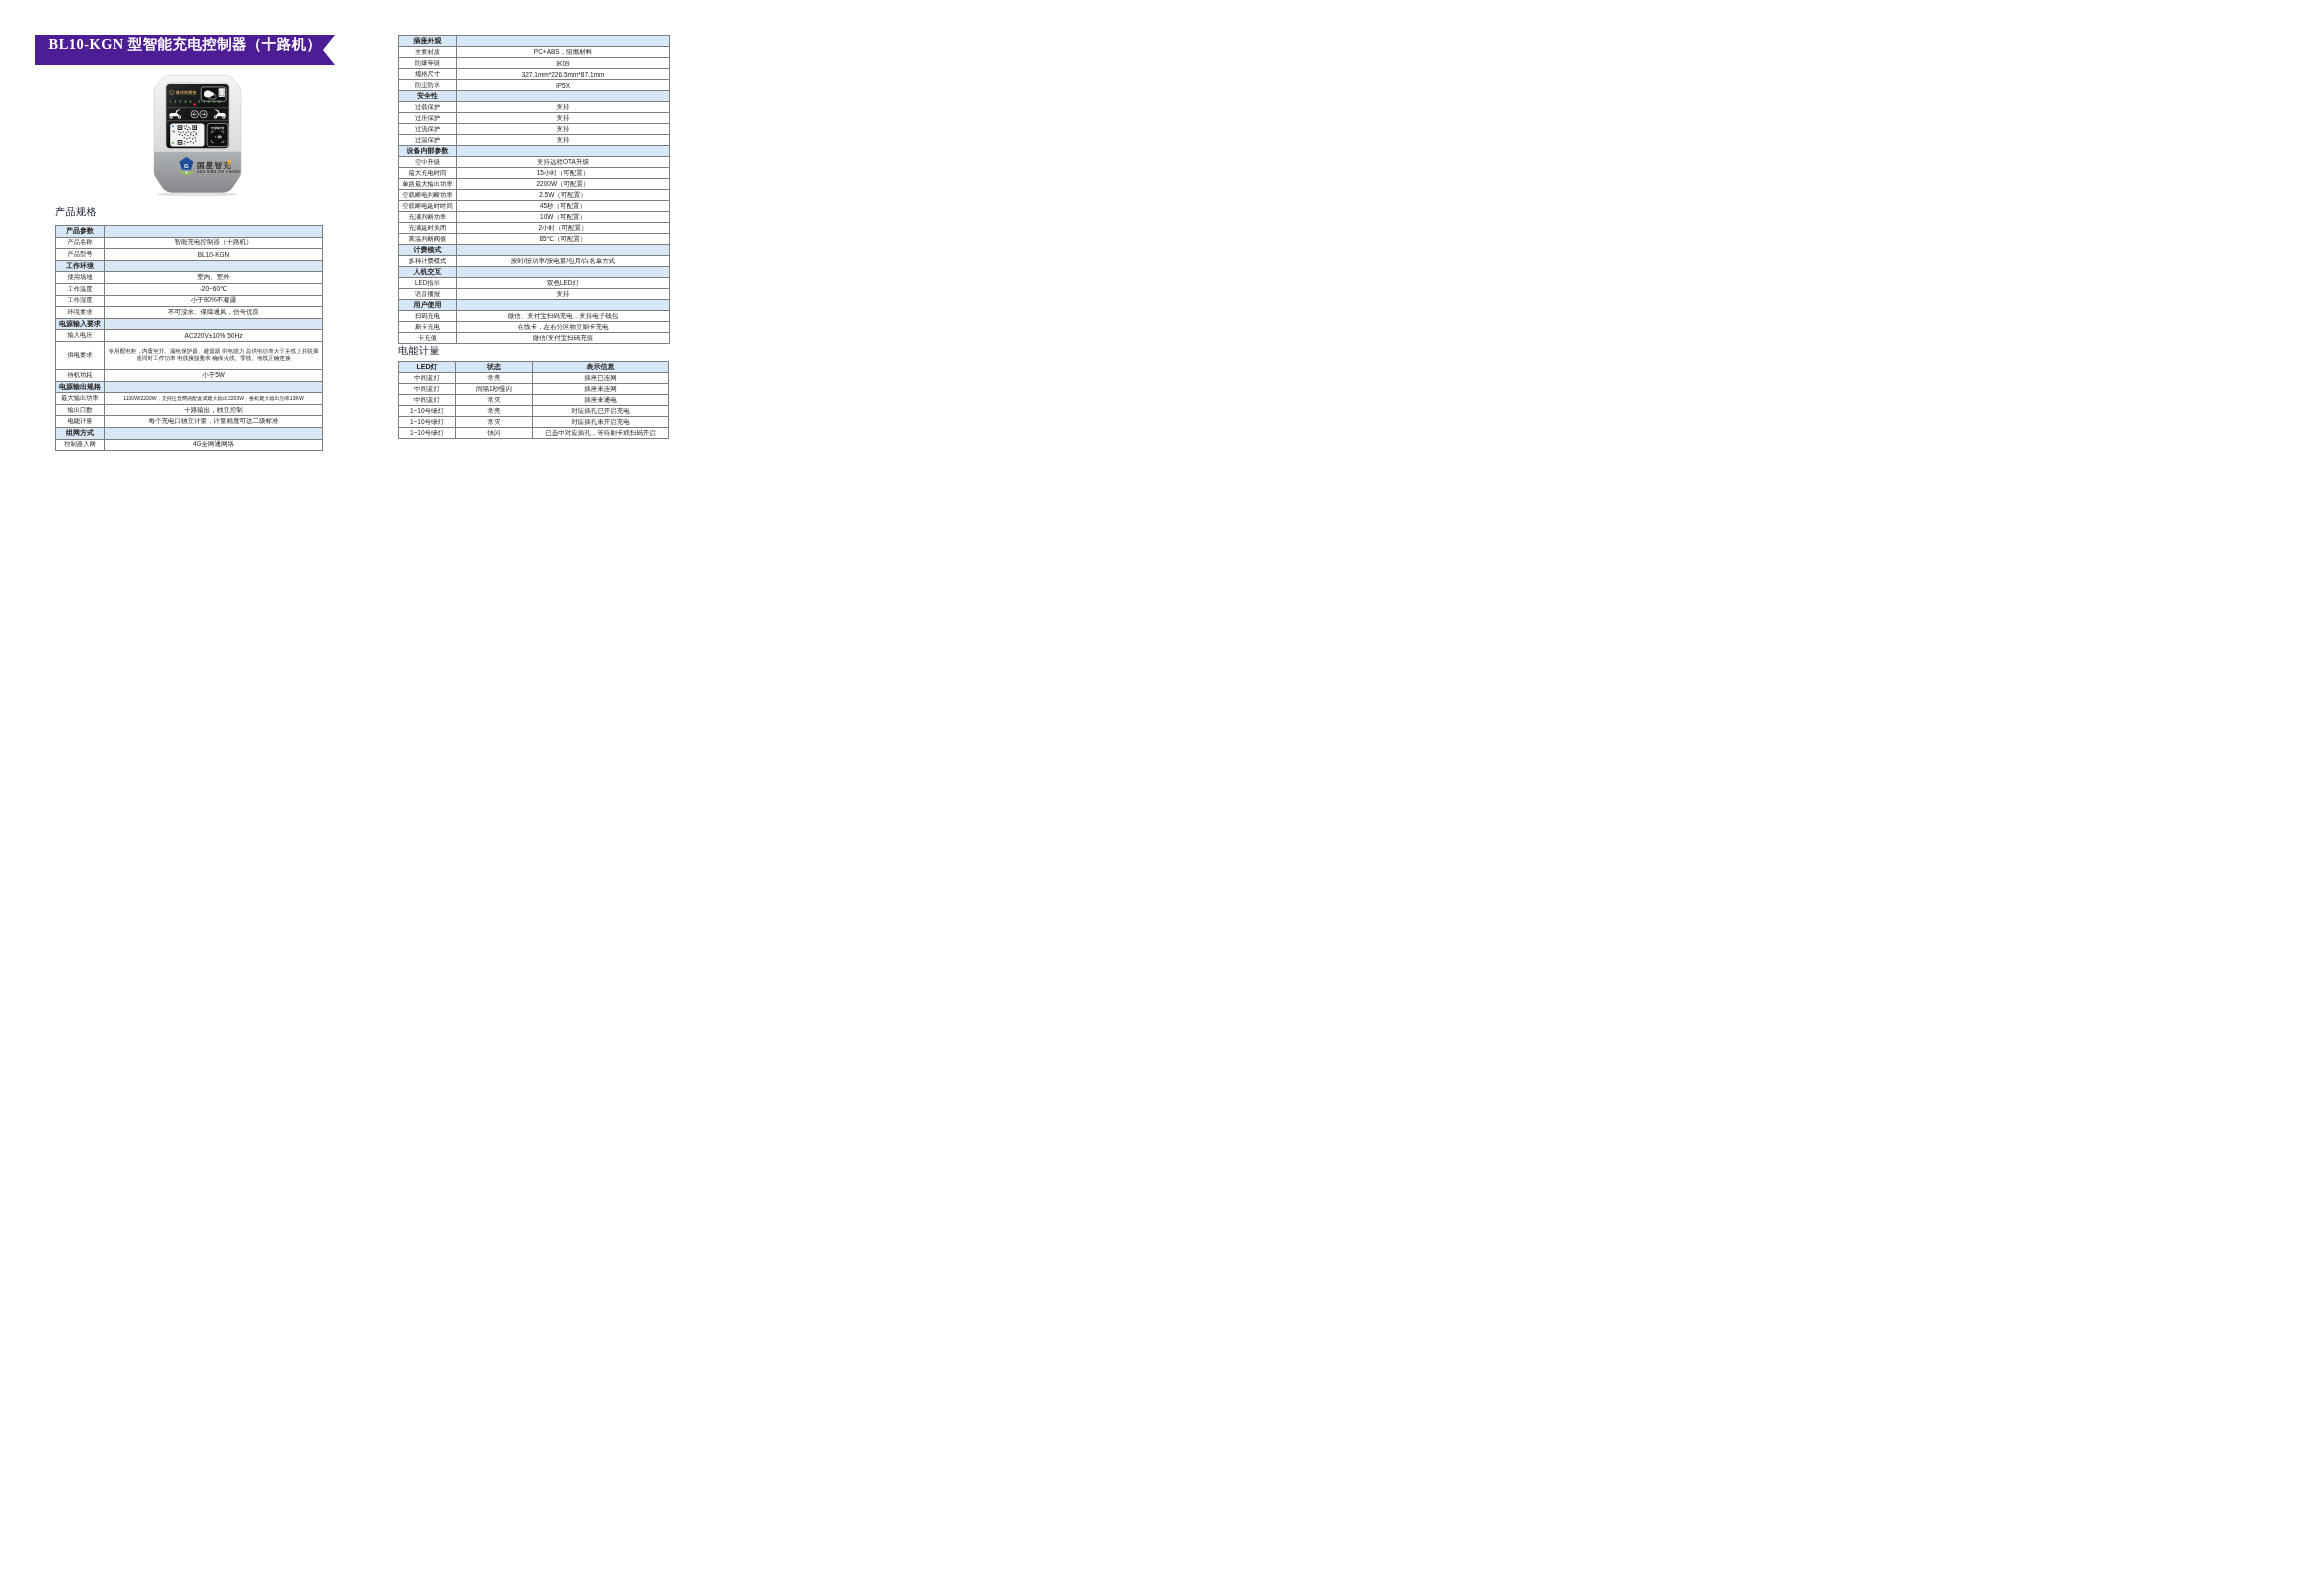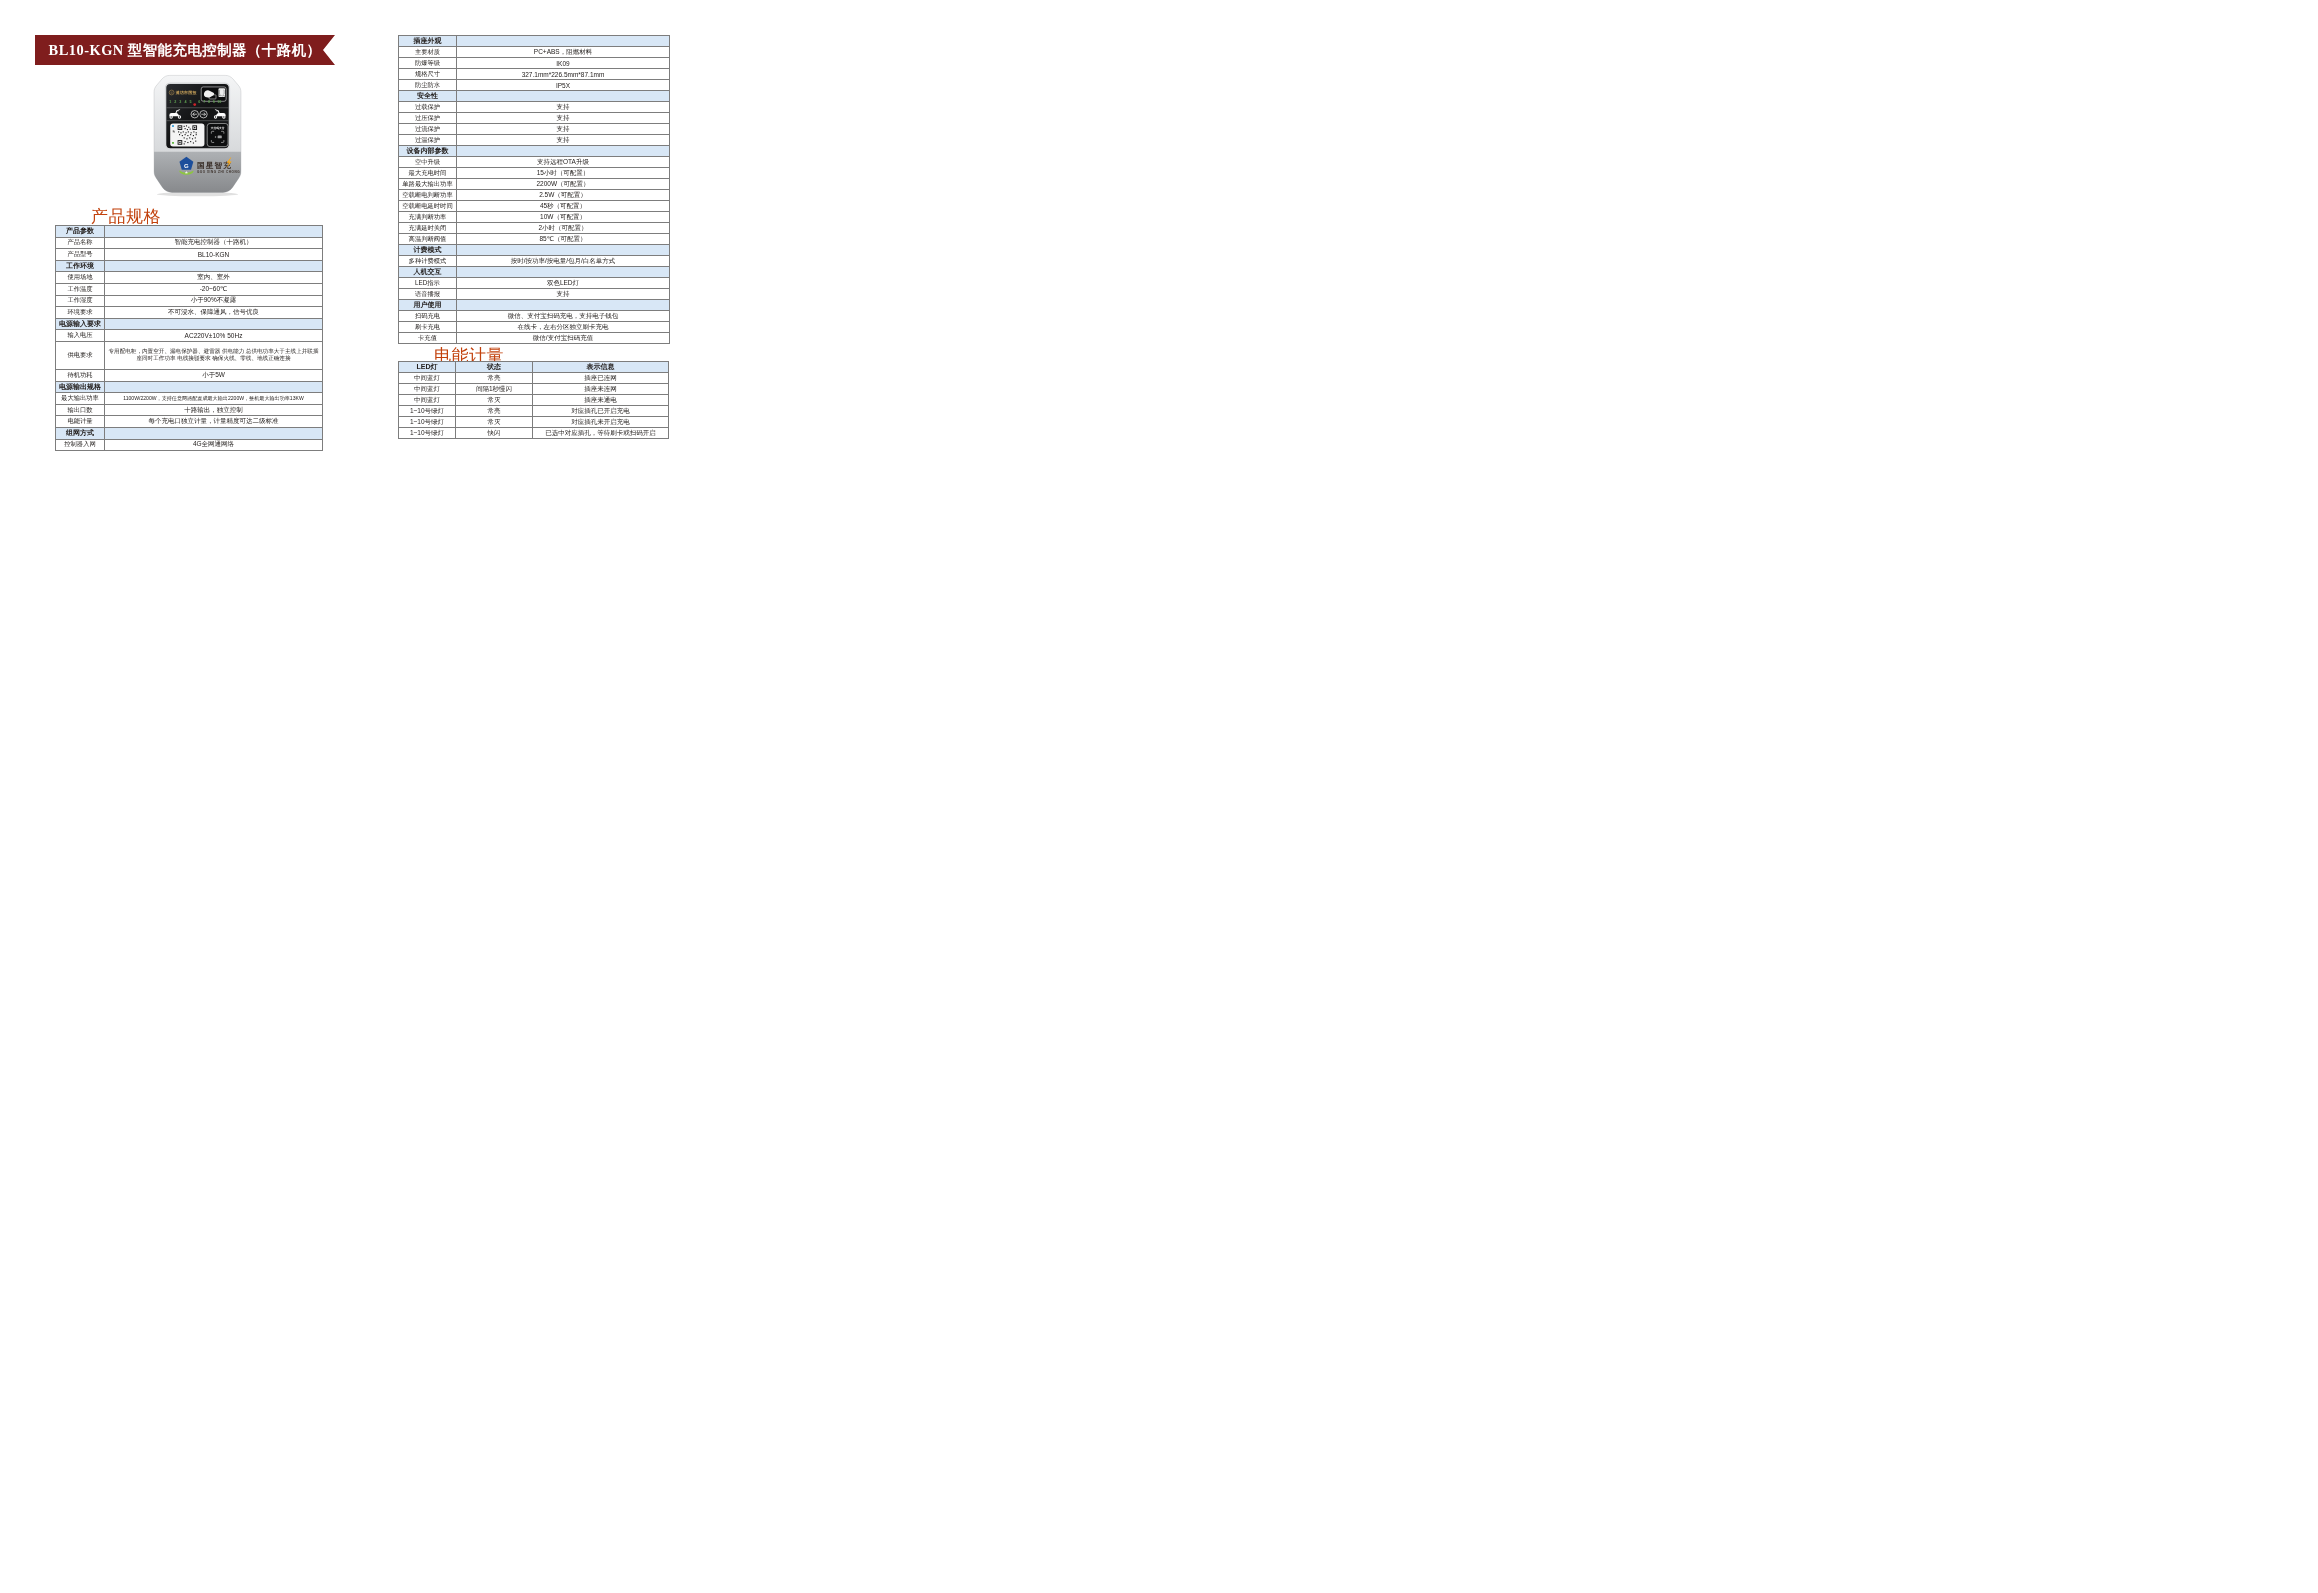--- a/index.html
+++ b/index.html
@@ -1,27 +1,27 @@
 <!DOCTYPE html>
 <html style="font-size:7.4px"><head>
 <meta charset="utf-8">
 <style>
   html,body { margin:0; padding:0; background:#ffffff; }
   .page { position:relative; width:718px; height:490px; background:#ffffff; overflow:hidden;
           font-family:"Liberation Sans","DejaVu Sans",sans-serif; color:#262220; }
 
   
-  .banner { position:absolute; left:35px; top:35px; width:300px; height:30px; background:#7f1d1d;
+  .banner { position:absolute; left:35px; top:35px; width:300px; height:30px; background:#4c1d95;
             clip-path:polygon(0 0,100% 0,calc(100% - 12px) 50%,100% 100%,0 100%);
-            display:flex; align-items:center; justify-content:center; }
+            display:flex; justify-content:center; }
   .banner span { color:#ffffff; font-family:"Liberation Serif","DejaVu Serif",serif;
                  font-weight:700; font-size:14.4px; letter-spacing:0.5px; white-space:nowrap; }
 
   
-  .heading { position:absolute; font-size:17px; font-weight:500; color:#c2410c; letter-spacing:0.5px;margin-left:36px; }
+  .heading { position:absolute; font-size:10px; font-weight:500; color:#0f172a; letter-spacing:0.5px; }
   .h-spec { left:55px; top:205px; }
   .h-led  { left:398px; top:344px; }
 
   
   table.tbl { position:absolute; border-collapse:collapse; table-layout:fixed; background:#fff; }
   .tbl td { border-left:0.5px solid #7d7d7d; border-right:0.5px solid #7d7d7d;
             border-top:0.9px solid #7d7d7d; border-bottom:0.9px solid #7d7d7d;
             text-align:center; vertical-align:middle; padding:0 2.8px; overflow:hidden;
             font-size:6.5px; color:#262220; }
   .tbl .lbl { font-size:6.3px; }

